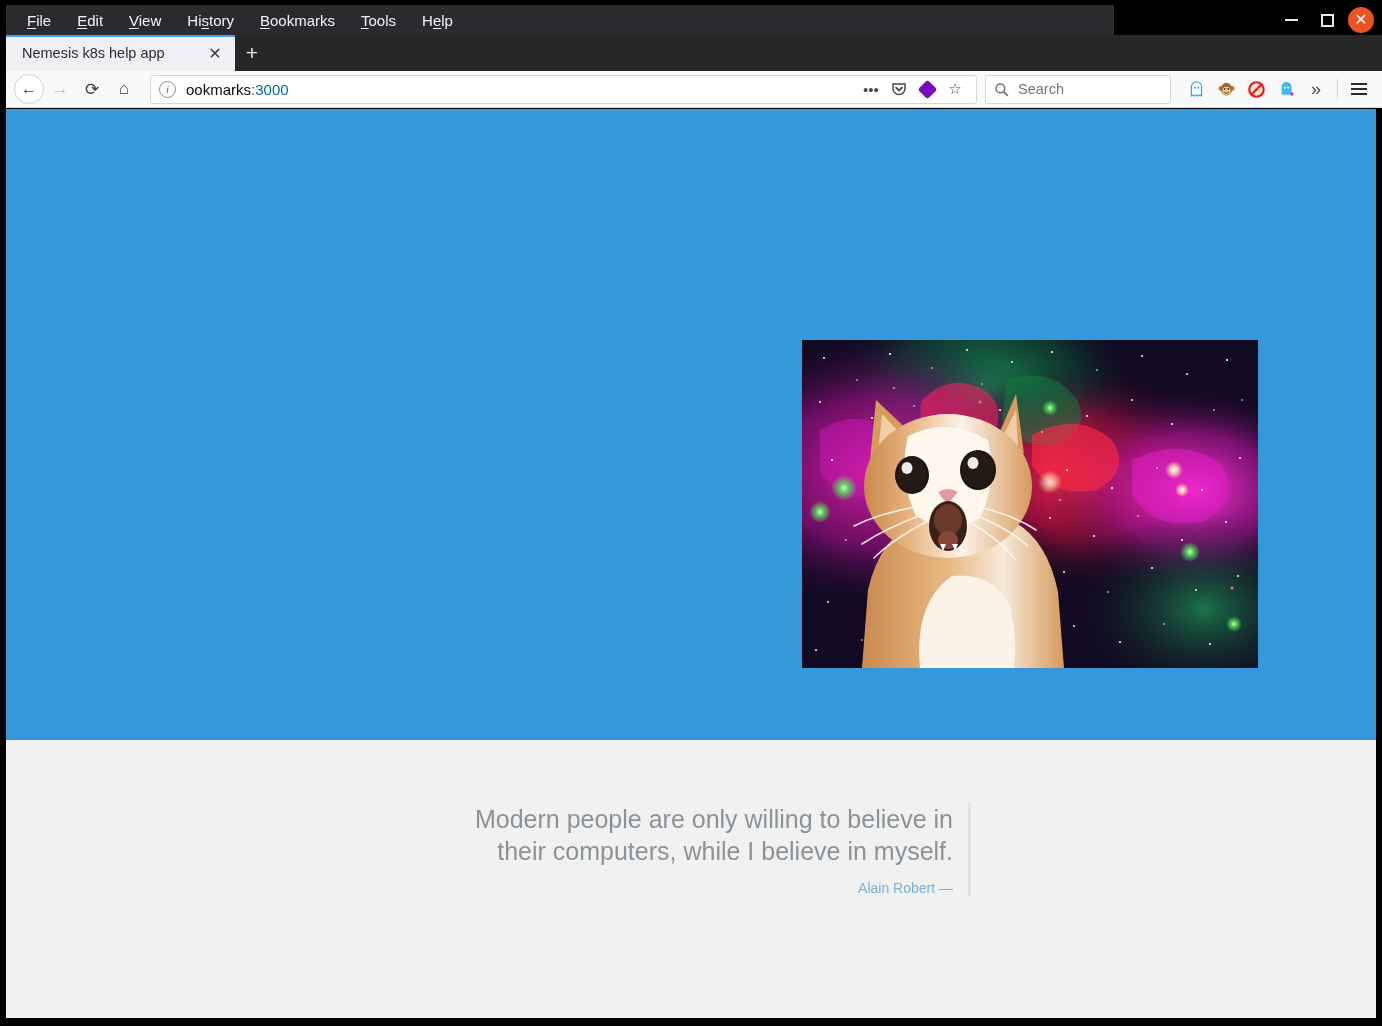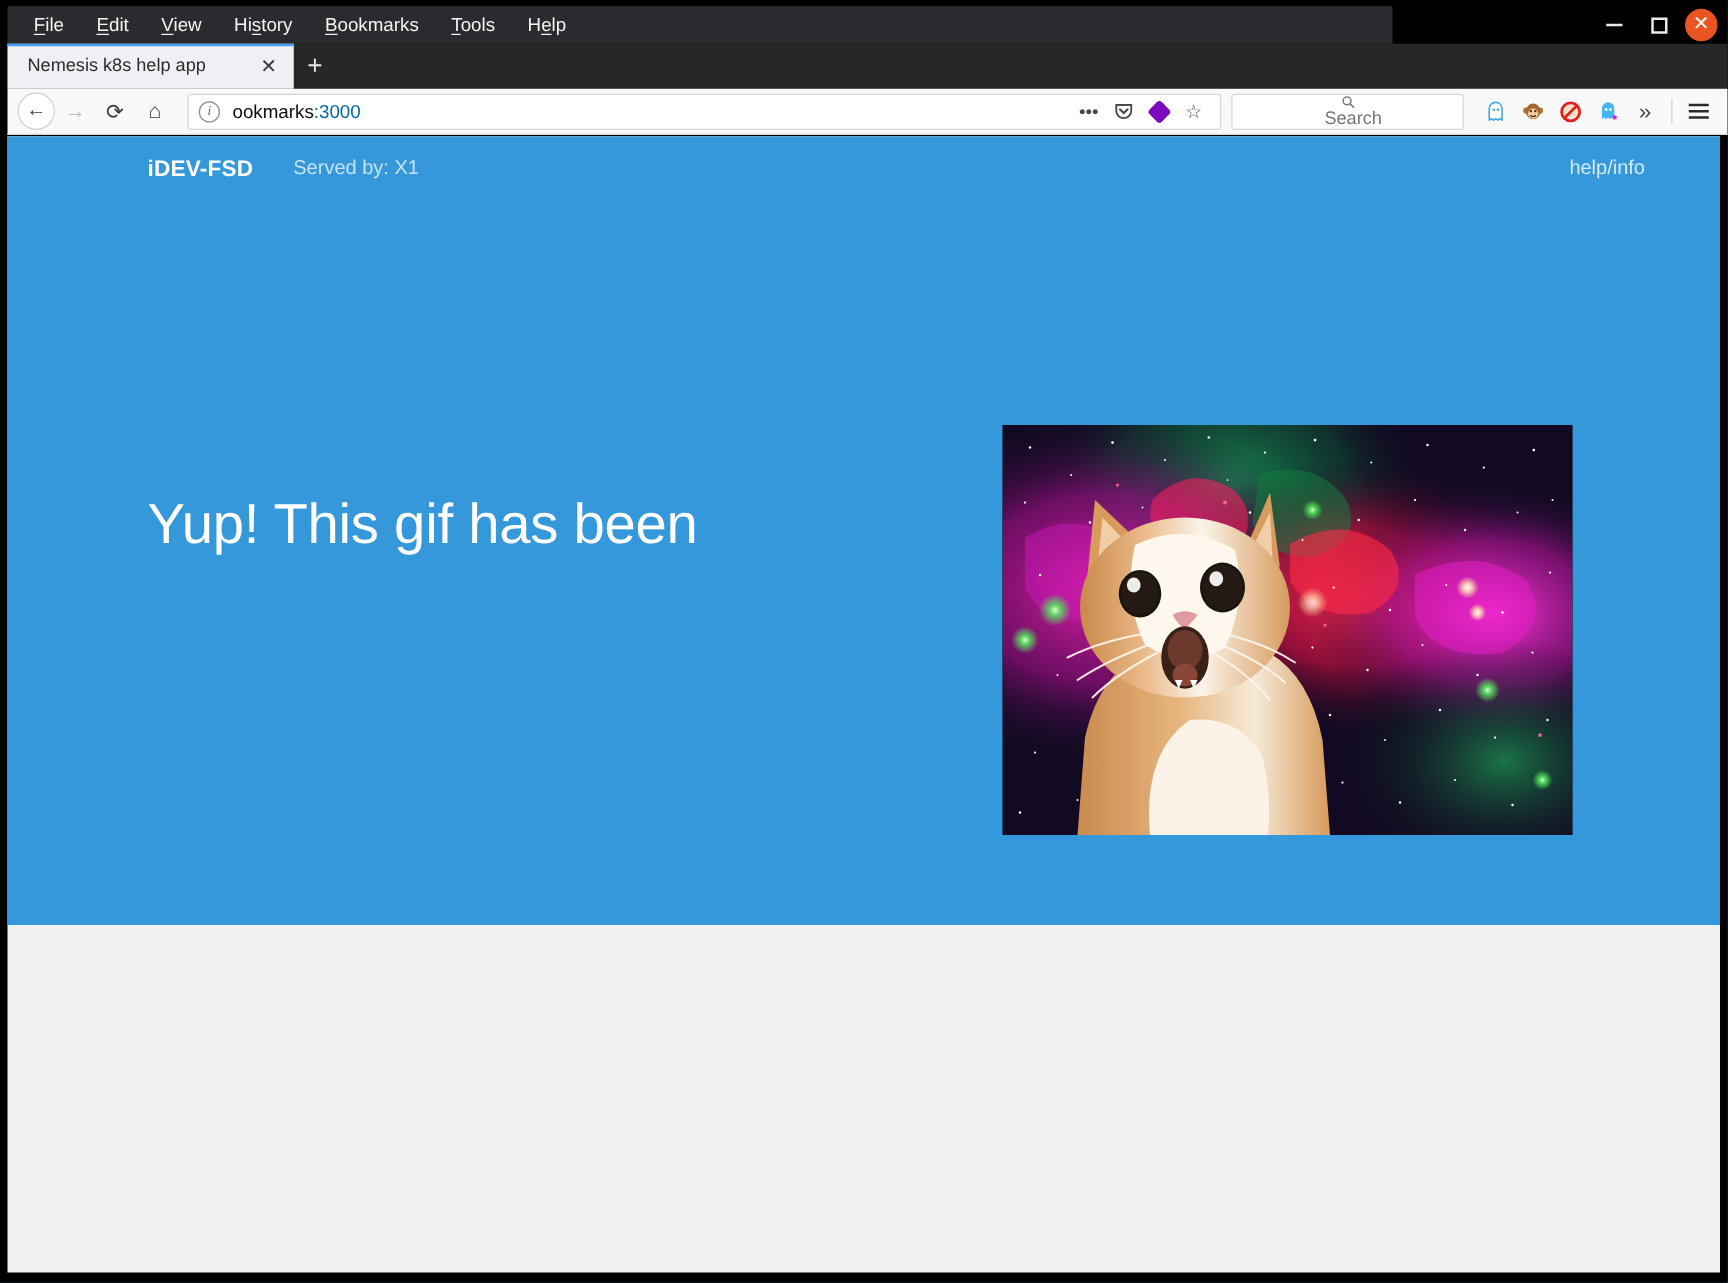--- a/index.html
+++ b/index.html
@@ -225,21 +225,20 @@
 
   .searchbox {
     width: 186px; height: 29px;
     background: #fff;
     border: 1px solid #d7d7db;
     border-radius: 3px;
     display: flex; align-items: center;
     padding: 0 8px;
     margin-right: 10px;
     cursor: text;
-    flex-direction: column;
   }
   .search-ph {
     font-size: 14.5px;
     color: #76767a;
     margin-left: 9px;
   }
 
   .ext-ico {
     width: 30px; height: 30px;
     display: flex; align-items: center; justify-content: center;
@@ -504,29 +503,24 @@
         <i></i>
         <i></i>
         <i></i>
       </div>
   </div>
 
   <div id="page">
 
     <div class="hero">
 
-      <div class="hero-nav">
-        <span class="brand">iDEV-FSD</span>
-        <span class="served-by">Served by: X1</span>
-        <a class="helpinfo">help/info</a>
-      </div>
 
       <div class="hero-body">
         <div class="headline">
-          <span>Yup! This gif has been</span><br>
+          <br>
         </div>
 
         <div class="gif-frame">
           <svg class="gif-canvas" viewBox="0 0 456 328" preserveAspectRatio="none" aria-hidden="true">
             <defs>
               <radialGradient id="neb1" cx="18%" cy="40%" r="42%">
                 <stop offset="0%" stop-color="#e01fa8"></stop>
                 <stop offset="55%" stop-color="#8a0f78" stop-opacity="0.75"></stop>
                 <stop offset="100%" stop-color="#1a0b2a" stop-opacity="0"></stop>
               </radialGradient>
@@ -683,16 +677,25 @@
                 <path d="M172 166 Q210 174 234 190"></path>
                 <path d="M170 174 Q206 188 226 206"></path>
                 <path d="M168 182 Q198 200 214 220"></path>
               </g>
             </g>
           </svg>
         </div>
       </div>
     </div>
 
+    <div class="quote-wrap">
+      <div class="blockquote">
+        <div class="quote-text">
+          <span>Modern people are only willing to believe in their</span>
+          <span>computers, while I believe in myself.</span>
+        </div>
+        <div class="quote-author">Alain Robert —</div>
+      </div>
+    </div>
 
 
   </div>
 </div>
 
 </body></html>

